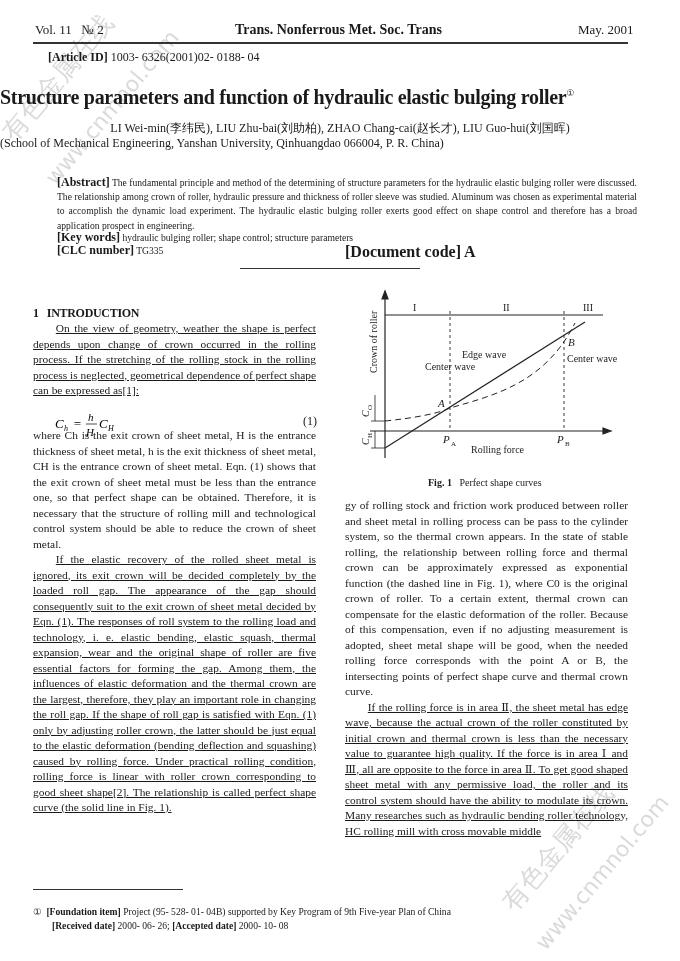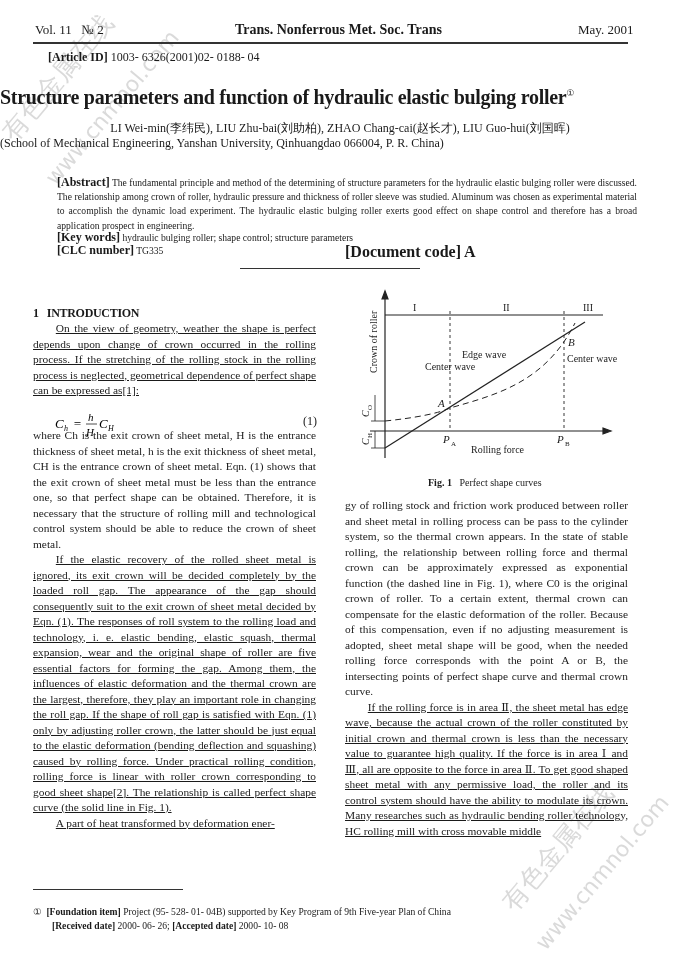--- a/index.html
+++ b/index.html
@@ -97,21 +97,20 @@
     <line x1="31" y1="14" x2="42" y2="14" stroke="#222" stroke-width="0.8"></line>
     <text x="31" y="26" font-family="Liberation Serif, serif" font-style="italic" font-size="11">H</text>
     <text x="44" y="18" font-family="Liberation Serif, serif" font-style="italic" font-size="13">C</text>
     <text x="53" y="21" font-family="Liberation Serif, serif" font-style="italic" font-size="8">H</text>
   </svg>
   <span class="num">(1)</span>
 </div>
 <div class="abs col col-left-b">
   <p>where  Ch is the exit crown of sheet metal, H is the entrance thickness of sheet metal, h is the exit thickness of sheet metal, CH is the entrance crown of sheet metal. Eqn. (1) shows that the exit crown of sheet metal must be less than the entrance one, so that perfect shape can be obtained. Therefore, it is necessary that the structure of rolling mill and technological control system should be able to reduce the crown of sheet metal.</p>
   <p class="ind">If the elastic recovery of the rolled sheet metal is ignored, its exit crown will be decided completely by the loaded roll gap. The appearance of the gap should consequently suit to the exit crown of sheet metal decided by Eqn. (1). The responses of roll system to the rolling load and technology, i. e. elastic bending, elastic squash, thermal expansion, wear and the original shape of roller are five essential factors for forming the gap. Among them, the influences of elastic deformation and the thermal crown are the largest, therefore, they play an important role in changing the roll gap. If the shape of roll gap is satisfied with Eqn. (1) only by adjusting roller crown, the latter should be just equal to the elastic deformation (bending deflection and squashing) caused by rolling force. Under practical rolling condition, rolling force is linear with roller crown corresponding to good sheet shape[2]. The relationship is called perfect shape curve (the solid line in Fig. 1).</p>
-  <p class="ind">A part of heat transformed by deformation ener-</p>
 </div>
 
 <div class="abs fig">
   <svg width="290" height="180" viewBox="0 0 290 180">
     <g stroke="#222" fill="none" stroke-width="1.2">
 
       <line x1="40" y1="175" x2="40" y2="12"></line>
       <polygon points="37,16 40,8 43,16" fill="#222"></polygon>
 
       <line x1="25" y1="148" x2="262" y2="148"></line>

